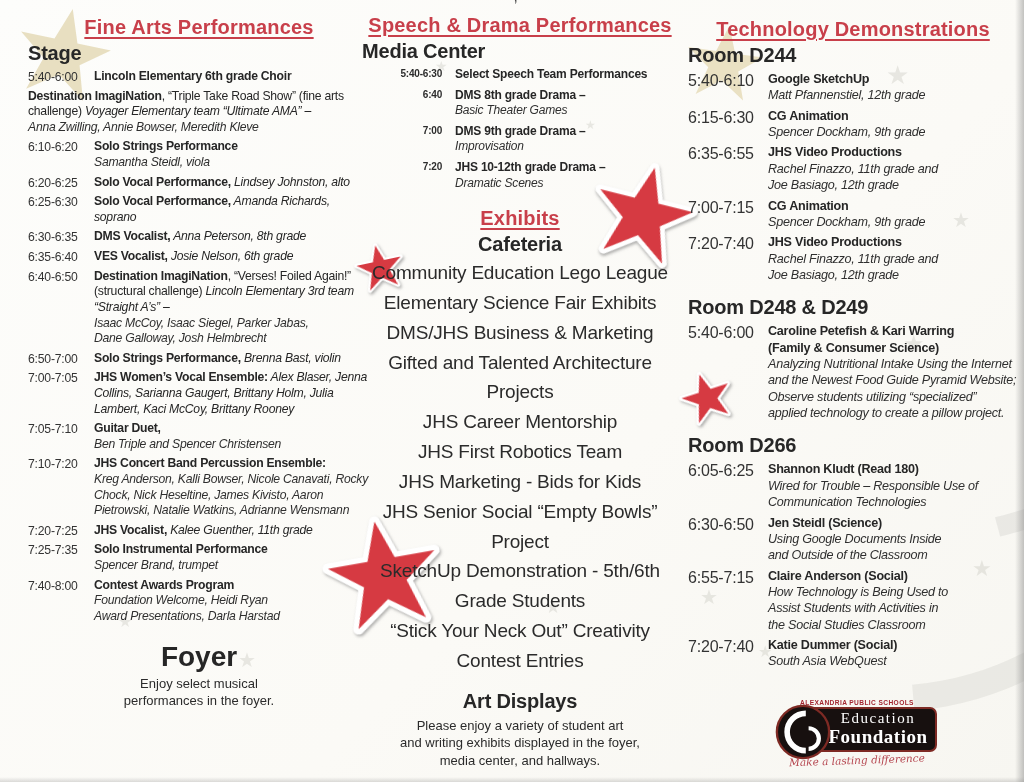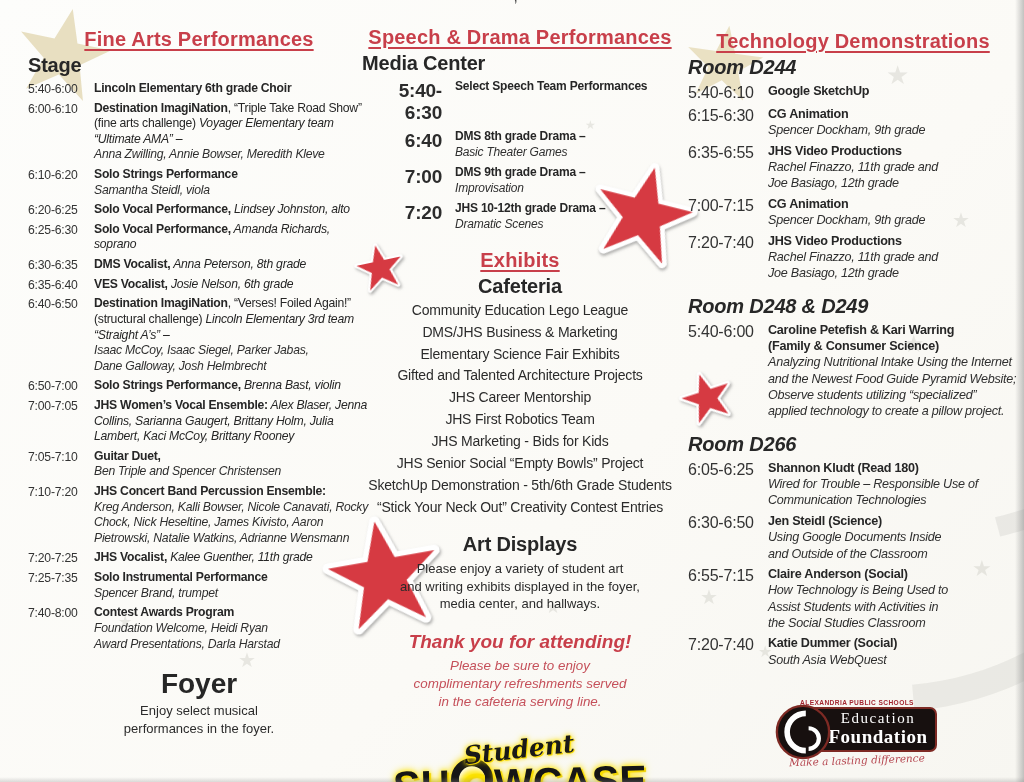--- a/index.html
+++ b/index.html
@@ -28,41 +28,41 @@
   .edge-b{position:absolute;left:0;bottom:0;width:100%;height:5px;z-index:5;
           background:linear-gradient(to bottom,rgba(0,0,0,0),rgba(140,140,140,.30));}
   .artifact{position:absolute;left:514px;top:-4px;font-size:15px;color:#4a4a4a;z-index:2;}
 
   
   .col{position:absolute;z-index:2;}
   .col1{left:28px;top:12px;width:342px;}
   .col2{left:362px;top:10px;width:316px;text-align:center;}
   .col3{left:688px;top:14px;width:330px;}
 
-  .redhead{font-size:20px;font-weight:bold;color:#c83f4a;text-align:center;margin:16px 0 3px 0;
+  .redhead{font-size:20px;font-weight:bold;color:#c83f4a;text-align:center;margin:4px 0 3px 0;
            text-decoration:underline;text-decoration-thickness:2px;text-underline-offset:3px;letter-spacing:.2px;}
   .venue{font-size:20px;font-weight:bold;color:#272727;margin:1px 0 4px 0;text-align:left;letter-spacing:-.2px;}
   .venue.center{text-align:center;margin-top:14px;}
 
   .row{display:flex;margin-bottom:4px;text-align:left;}
   .time{flex:0 0 66px;font-size:12.2px;color:#333;padding-top:1px;letter-spacing:-.2px;}
   .desc{flex:1;font-size:12.2px;line-height:1.28;letter-spacing:-.25px;}
   .b{font-weight:bold;white-space:pre-line;}
   .i{font-style:italic;}
   .names{display:block;font-style:italic;white-space:pre-line;color:#2f2f2f;}
 
   .col2 .row{margin-bottom:5px;}
-  .col2 .time{flex:0 0 80px;text-align:right;margin-right:13px;font-size:19px;font-weight:bold;color:#2c2c2c;}
+  .col2 .time{flex:0 0 80px;text-align:right;margin-right:13px;font-size:10px;font-weight:bold;color:#2c2c2c;}
   .col2 .desc{font-size:12px;line-height:1.3;letter-spacing:-.2px;}
 
   .col3 .time{flex:0 0 80px;font-size:16px;}
   .col3 .desc{font-size:12.6px;line-height:1.3;}
-  .col3 .venue{margin-top:13px;font-style:italic;}
-
-  .ex-line{font-size:14px;line-height:1.57;letter-spacing:-.2px;color:#2b2b2b;}
+  .col3 .venue{margin-top:13px;}
+
+  .ex-line{font-size:19px;line-height:1.57;letter-spacing:-.2px;color:#2b2b2b;}
   .center-body{font-size:13px;line-height:1.35;white-space:pre-line;color:#2b2b2b;}
   .art-head{margin-top:14px;}
   .thanks-head{font-size:19px;font-weight:bold;font-style:italic;color:#c83f4a;margin:18px 0 4px 0;}
   .thanks-body{font-size:13.4px;font-style:italic;line-height:1.35;color:#c5505a;white-space:pre-line;}
 
   .foyer{margin-top:16px;text-align:center;}
   .foyer-head{font-size:28px;font-weight:bold;margin:0 0 2px 0;}
 
   
   .showcase{margin-top:24px;display:inline-block;transform:rotate(-1.5deg);}
@@ -135,21 +135,20 @@
 
   <div class="col col1">
     <h1 class="redhead">Fine Arts Performances</h1>
     <h2 class="venue">Stage</h2>
 
     <div class="row">
       <div class="time">5:40-6:00</div>
       <div class="desc"><span class="b">Lincoln Elementary 6th grade Choir</span></div>
     </div>
     <div class="row">
-      <div class="time">6:00-6:10</div>
       <div class="desc"><span class="b">Destination ImagiNation</span><span class="r">, “Triple Take Road Show” (fine arts challenge) </span><span class="i">Voyager Elementary team “Ultimate AMA” –</span><span class="names">Anna Zwilling, Annie Bowser, Meredith Kleve</span></div>
     </div>
     <div class="row">
       <div class="time">6:10-6:20</div>
       <div class="desc"><span class="b">Solo Strings Performance</span><span class="names">Samantha Steidl, viola</span></div>
     </div>
     <div class="row">
       <div class="time">6:20-6:25</div>
       <div class="desc"><span class="b">Solo Vocal Performance,</span><span class="i"> Lindsey Johnston, alto</span></div>
     </div>
@@ -224,22 +223,22 @@
       <div class="desc"><span class="b">DMS 9th grade Drama –</span><span class="names">Improvisation</span></div>
     </div>
     <div class="row">
       <div class="time">7:20</div>
       <div class="desc"><span class="b">JHS 10-12th grade Drama –</span><span class="names">Dramatic Scenes</span></div>
     </div>
 
     <h1 class="redhead" style="margin-top:16px;">Exhibits</h1>
     <h2 class="venue center" style="margin-top:2px;margin-bottom:2px;">Cafeteria</h2>
     <div class="ex-line">Community Education Lego League</div>
+    <div class="ex-line">Elementary Science Fair Exhibits</div>
     <div class="ex-line">DMS/JHS Business &amp; Marketing</div>
-    <div class="ex-line">Elementary Science Fair Exhibits</div>
     <div class="ex-line">Gifted and Talented Architecture Projects</div>
     <div class="ex-line">JHS Career Mentorship</div>
     <div class="ex-line">JHS First Robotics Team</div>
     <div class="ex-line">JHS Marketing - Bids for Kids</div>
     <div class="ex-line">JHS Senior Social “Empty Bowls”  Project</div>
     <div class="ex-line">SketchUp Demonstration - 5th/6th Grade Students</div>
     <div class="ex-line">“Stick Your Neck Out” Creativity Contest Entries</div>
 
     <h2 class="venue center art-head">Art Displays</h2>
     <div class="center-body">Please enjoy a variety of student art
@@ -257,21 +256,21 @@
       <div class="sc-sub">Alexandria Public Schools</div>
     </div>
   </div>
 
   <div class="col col3">
     <h1 class="redhead">Technology Demonstrations</h1>
 
     <h2 class="venue" style="margin-top:2px;">Room D244</h2>
     <div class="row">
       <div class="time">5:40-6:10</div>
-      <div class="desc"><span class="b">Google SketchUp</span></div>
+      <div class="desc"><span class="b">Google SketchUp</span><span class="names">Matt Pfannenstiel, 12th grade</span></div>
     </div>
     <div class="row">
       <div class="time">6:15-6:30</div>
       <div class="desc"><span class="b">CG Animation</span><span class="names">Spencer Dockham, 9th grade</span></div>
     </div>
     <div class="row">
       <div class="time">6:35-6:55</div>
       <div class="desc"><span class="b">JHS Video Productions</span><span class="names">Rachel Finazzo, 11th grade and
 Joe Basiago, 12th grade</span></div>
     </div>

